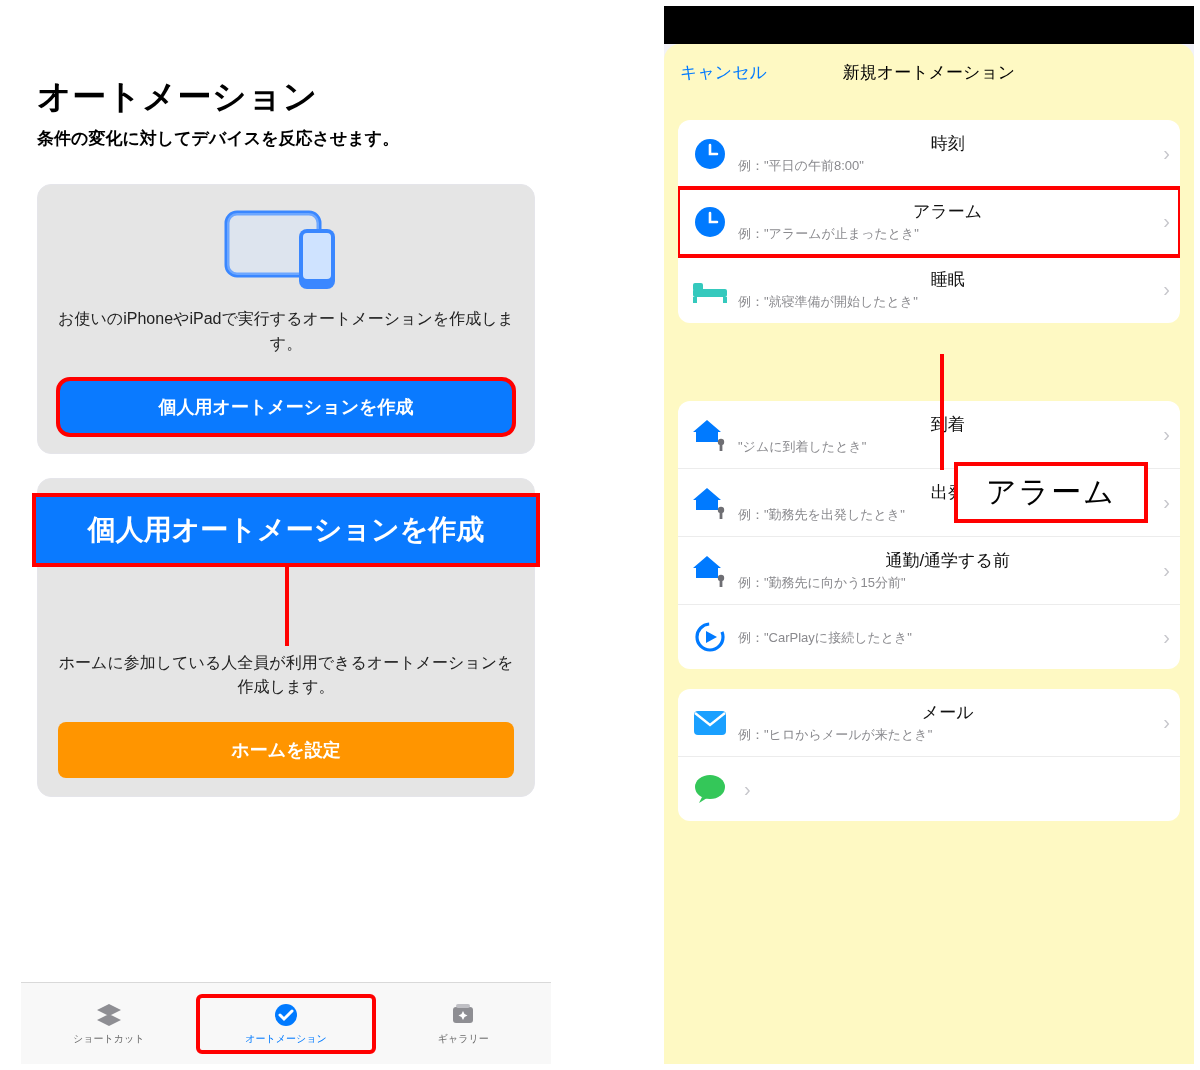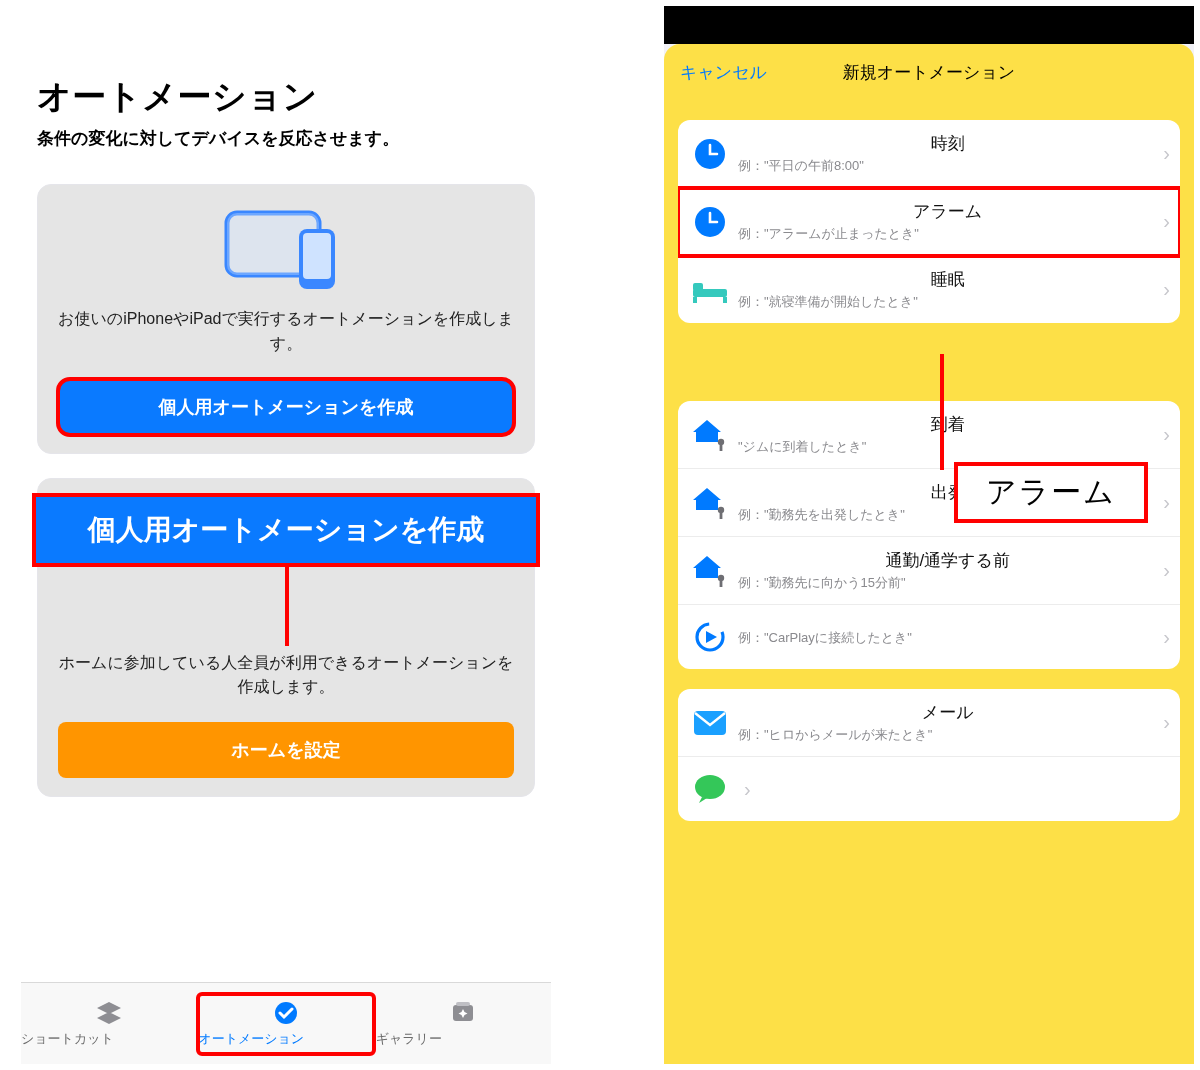--- a/index.html
+++ b/index.html
@@ -69,29 +69,29 @@
     position:absolute; width:4px; background:#ff0000;
     left:264px; top:558px; height:82px; z-index:2;
   }
 
   
   .tabbar {
     position:absolute; left:0; right:0; bottom:0; height:82px;
     background:#f8f8f8; border-top:1px solid #d9d9d9;
     display:flex; justify-content:space-around; align-items:center;
   }
-  .tab { flex:1; font-size:13px; color:#6b6b6b; }
+  .tab { flex:1; text-align:center; font-size:10px; color:#6b6b6b; }
   .tab.active { color:#007aff; }
   .tab .ticon { display:block; margin:0 auto 4px auto; }
   .tab-sel { outline:4px solid #ff0000; outline-offset:-2px; margin:0 2px; padding-top:6px; padding-bottom:6px; border-radius:4px;}
 
   
   .sheet {
     position:absolute; left:0; right:0; top:38px; bottom:0;
-    background:#fde047;
+    background:#fef9c3;
     border-top-left-radius:16px; border-top-right-radius:16px;
     overflow:hidden;
   }
   .sheet-header {
     height:56px; display:flex; align-items:center;
     padding:0 16px; position:relative;
   }
   .cancel { color:#007aff; font-size:17px; }
   .sheet-title { position:absolute; left:0; right:0; text-align:center; font-size:17px; font-weight:400; }
 

